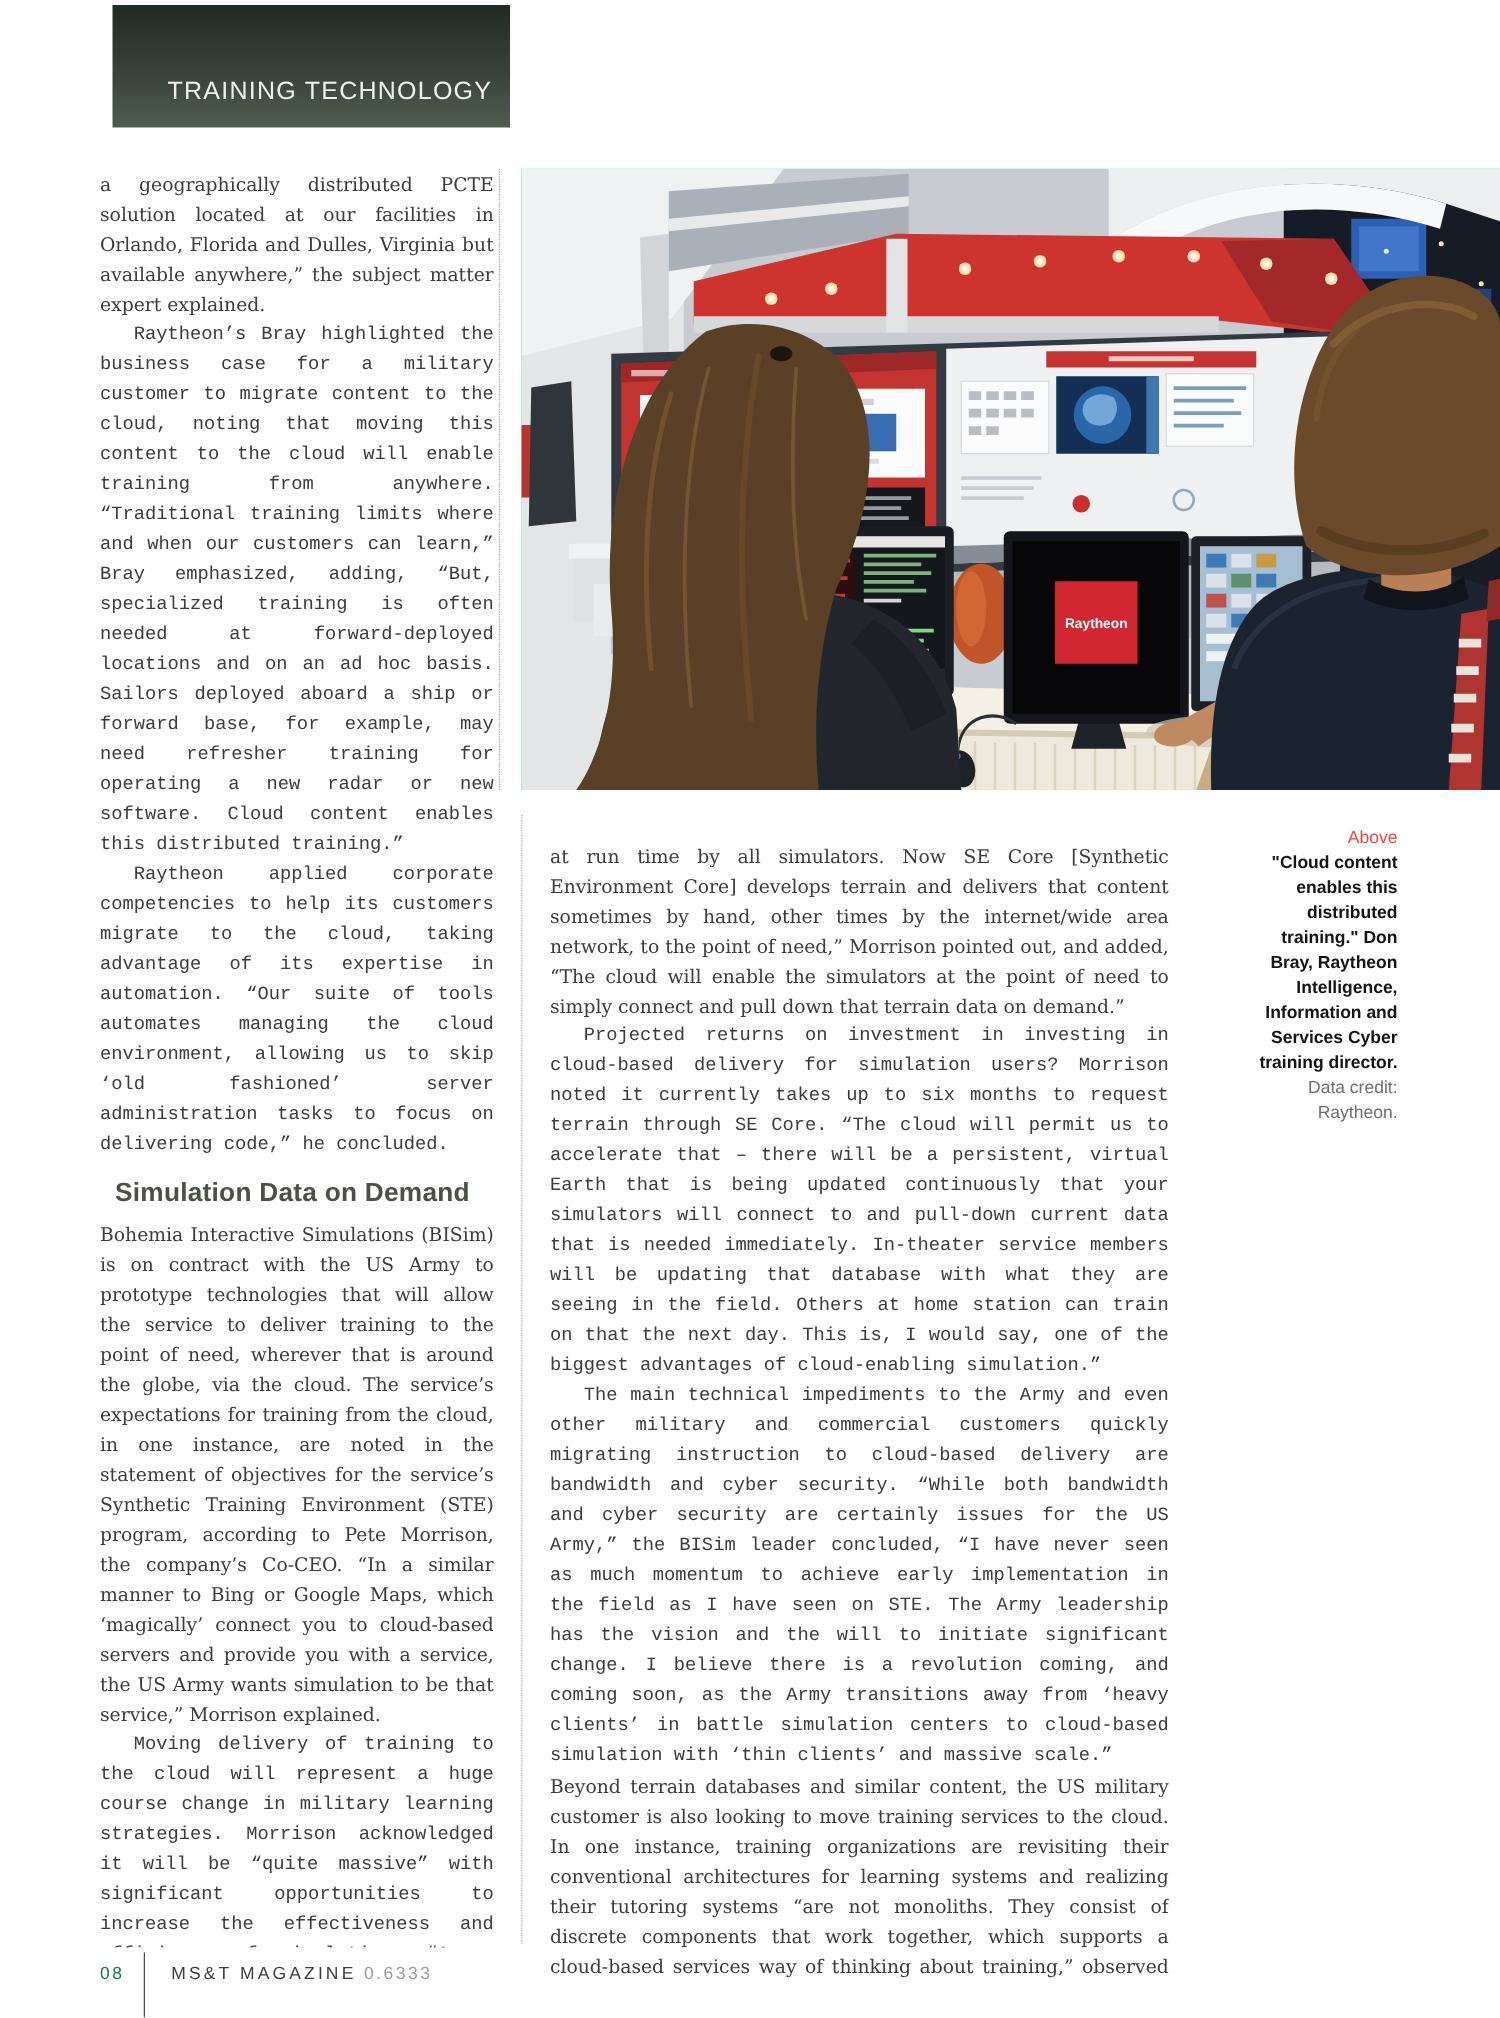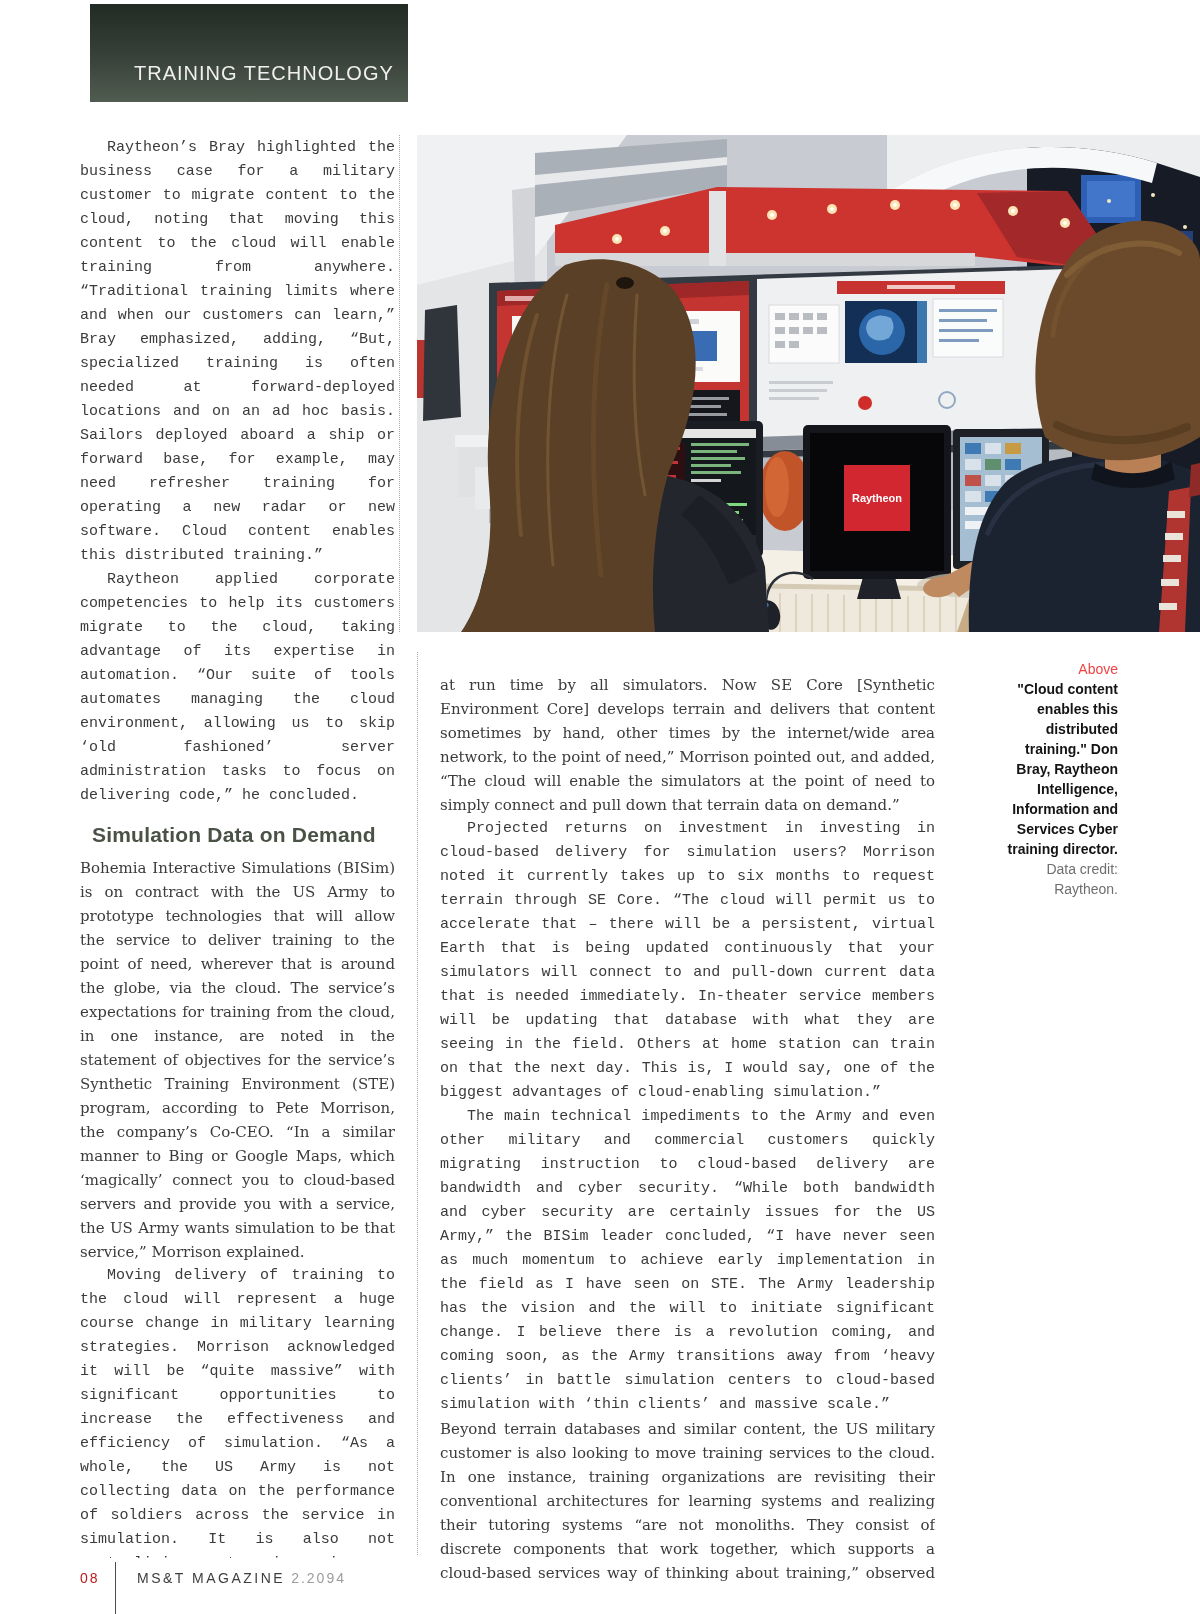--- a/index.html
+++ b/index.html
@@ -52,40 +52,41 @@
     font-size: 14px; line-height: 20px; text-align: right;
   }
   .caption .pos { color: #ef4444; font-weight: 400; }
   .caption .main { color: #141414; font-weight: 700; }
   .caption .credit { color: #6e6e6e; font-weight: 400; }
   
   .footer { position: absolute; left: 0; top: 1560px; width: 1200px; height: 54px;
     font-family: "Liberation Sans", sans-serif; }
   .footer .pageno {
     position: absolute; left: 80px; top: 10px;
-    font-size: 14px; letter-spacing: 2px; color: #b91c1c;
+    font-size: 14px; letter-spacing: 2px; color: #15803d;
   }
   .footer .rule { position: absolute; left: 115px; top: 2px; width: 1px; height: 52px; background: #4d4d4d; }
   .footer .mag {
     position: absolute; left: 137px; top: 10px;
     font-size: 14px; letter-spacing: 2.5px; color: #3d3d3d;
   }
   .footer .issue { color: #9c9c9c; letter-spacing: 2px; margin-left: 6px; font-size: 14px; }
 </style>
 </head>
 <body>
 
 <div class="section-badge">
   <div class="label">TRAINING TECHNOLOGY</div>
 </div>
 
 <div class="vrule vrule-top"></div>
 <div class="vrule vrule-bottom"></div>
 
 <div class="col col-1">
+  <p>a geographically distributed PCTE solution located at our facilities in Orlando, Florida and Dulles, Virginia but available anywhere,” the subject matter expert explained.</p>
   <p class="indent">Raytheon’s Bray highlighted the business case for a military customer to migrate content to the cloud, noting that moving this content to the cloud will enable training from anywhere. “Traditional training limits where and when our customers can learn,” Bray emphasized, adding, “But, specialized training is often needed at forward-deployed locations and on an ad hoc basis. Sailors deployed aboard a ship or forward base, for example, may need refresher training for operating a new radar or new software. Cloud content enables this distributed training.”</p>
   <p class="indent">Raytheon applied corporate competencies to help its customers migrate to the cloud, taking advantage of its expertise in automation. “Our suite of tools automates managing the cloud environment, allowing us to skip ‘old fashioned’ server administration tasks to focus on delivering code,” he concluded.</p>
   <h2>Simulation Data on Demand</h2>
   <p>Bohemia Interactive Simulations (BISim) is on contract with the US Army to prototype technologies that will allow the service to deliver training to the point of need, wherever that is around the globe, via the cloud. The service’s expectations for training from the cloud, in one instance, are noted in the statement of objectives for the service’s Synthetic Training Environment (STE) program, according to Pete Morrison, the company’s Co-CEO. “In a similar manner to Bing or Google Maps, which ‘magically’ connect you to cloud-based servers and provide you with a service, the US Army wants simulation to be that service,” Morrison explained.</p>
   <p class="indent">Moving delivery of training to the cloud will represent a huge course change in military learning strategies. Morrison acknowledged it will be “quite massive” with significant opportunities to increase the effectiveness and efficiency of simulation. “As a whole, the US Army is not collecting data on the performance of soldiers across the service in simulation. It is also not centralizing terrain in a repository that can be accessed</p>
 </div>
 
 <div class="photo">
   <svg viewBox="0 0 783 497">
 
@@ -425,15 +426,15 @@
   <p>at run time by all simulators. Now SE Core [Synthetic Environment Core] develops terrain and delivers that content sometimes by hand, other times by the internet/wide area network, to the point of need,” Morrison pointed out, and added, “The cloud will enable the simulators at the point of need to simply connect and pull down that terrain data on demand.”</p>
   <p class="indent">Projected returns on investment in investing in cloud-based delivery for simulation users? Morrison noted it currently takes up to six months to request terrain through SE Core. “The cloud will permit us to accelerate that – there will be a persistent, virtual Earth that is being updated continuously that your simulators will connect to and pull-down current data that is needed immediately. In-theater service members will be updating that database with what they are seeing in the field. Others at home station can train on that the next day. This is, I would say, one of the biggest advantages of cloud-enabling simulation.”</p>
   <p class="indent">The main technical impediments to the Army and even other military and commercial customers quickly migrating instruction to cloud-based delivery are bandwidth and cyber security. “While both bandwidth and cyber security are certainly issues for the US Army,” the BISim leader concluded, “I have never seen as much momentum to achieve early implementation in the field as I have seen on STE. The Army leadership has the vision and the will to initiate significant change. I believe there is a revolution coming, and coming soon, as the Army transitions away from ‘heavy clients’ in battle simulation centers to cloud-based simulation with ‘thin clients’ and massive scale.”</p>
   <p>Beyond terrain databases and similar content, the US military customer is also looking to move training services to the cloud. In one instance, training organizations are revisiting their conventional architectures for learning systems and realizing their tutoring systems “are not monoliths. They consist of discrete components that work together, which supports a cloud-based services way of thinking about training,” observed Dr. Benjamin</p>
 </div>
 
 <div class="footer">
   <span class="pageno">08</span>
   <span class="rule"></span>
   <span class="mag">
-    <span>MS&amp;T MAGAZINE</span><span class="issue">2.2094</span>
+    <span>MS&amp;T MAGAZINE</span><span class="issue">0.6333</span>
   </span>
 </div>
 
 </body></html>

